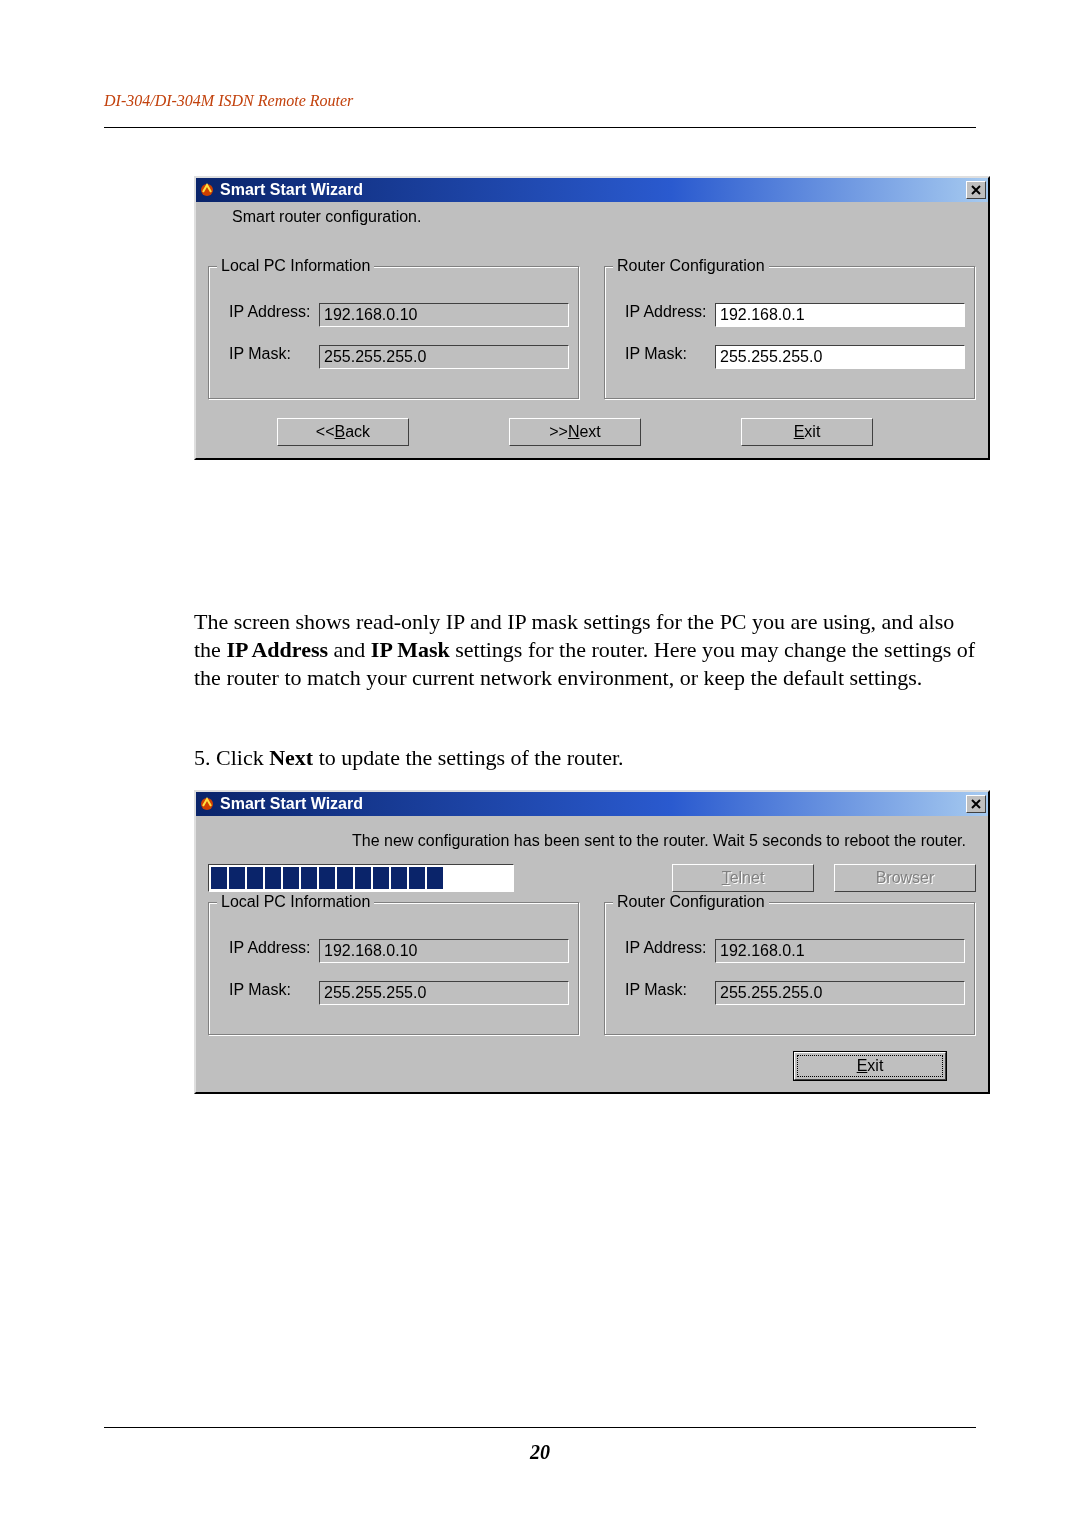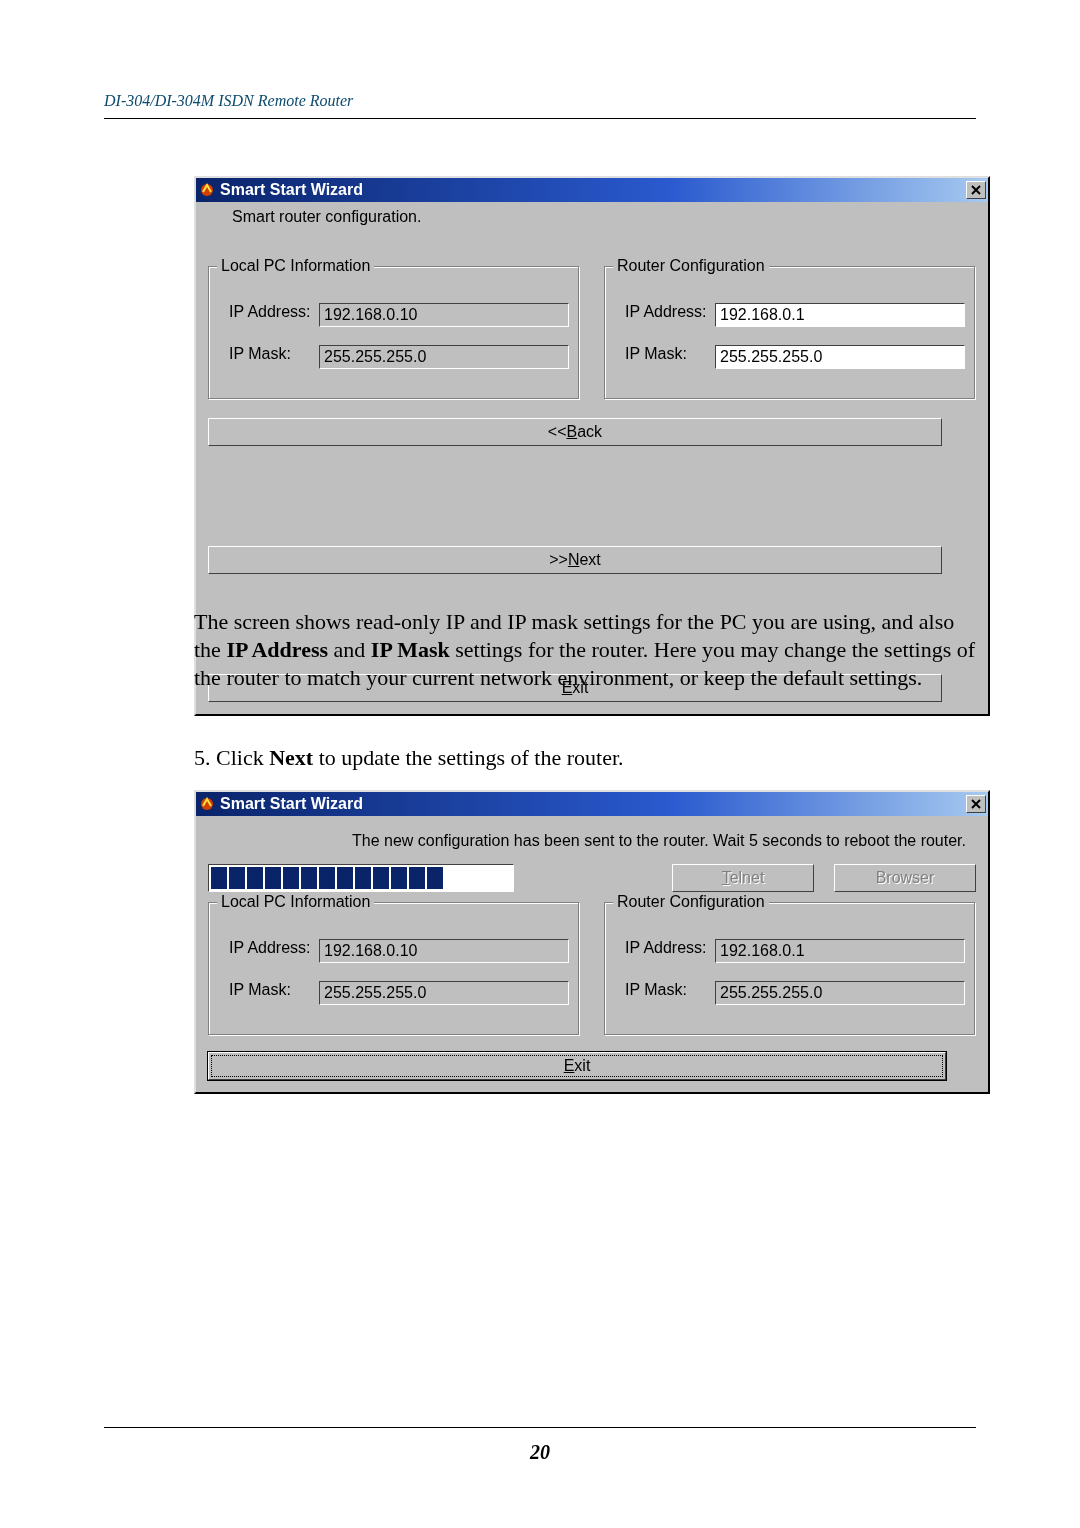--- a/index.html
+++ b/index.html
@@ -18,23 +18,23 @@
   .page {
     position: relative;
     width: var(--page-w);
     height: var(--page-h);
     background: #fff;
     font-family: "Times New Roman", Times, serif;
     color: #000;
   }
   .header-line {
     position:absolute; left:var(--margin-x); right:var(--margin-x); top:92px;
-    font-style: italic; font-size: 16px; color:#0c4a6e;
+    font-style: italic; font-size: 16px; color:#c2410c;
     border-bottom: 1px solid #000;
-    padding-bottom: 8px;
+    padding-bottom: 17px;
   }
   .page-num {
     position:absolute; left:0; right:0; bottom:64px; text-align:center;
     font-style: italic; font-weight: bold; font-size: 20px;
   }
   .foot-line {
     position:absolute; left:var(--margin-x); right:var(--margin-x); bottom:100px;
     border-top: 1px solid #000; height:0;
   }
   .bodytext {
@@ -98,21 +98,21 @@
     flex:1;
     background:#fff;
     border-top: 1px solid var(--sunken-border-darker);
     border-left: 1px solid var(--sunken-border-darker);
     border-right: 1px solid var(--sunken-border-light);
     border-bottom: 1px solid var(--sunken-border-light);
     padding: 2px 4px;
     height: 18px;
   }
   .inset.readonly { background: var(--gray-bg); color:#000; }
-  .buttons { display:flex; justify-content:flex-end; gap: 54px; margin-top: 16px; padding-right: 30px; flex-direction: column; }
+  .buttons { display:flex; justify-content:flex-end; gap: 54px; margin-top: 16px; padding-right: 30px; }
   .buttons.wide { justify-content: center; gap: 100px; padding-right: 34px; margin-top:18px; }
   .winbtn {
     min-width: 130px; height:26px;
     background: var(--gray-bg);
     border-top:1px solid #fff; border-left:1px solid #fff;
     border-right:1px solid #404040; border-bottom:1px solid #404040;
     display:flex; align-items:center; justify-content:center;
     font-family: Tahoma, Arial, sans-serif; font-size:16px;
     color:#000;
   }

